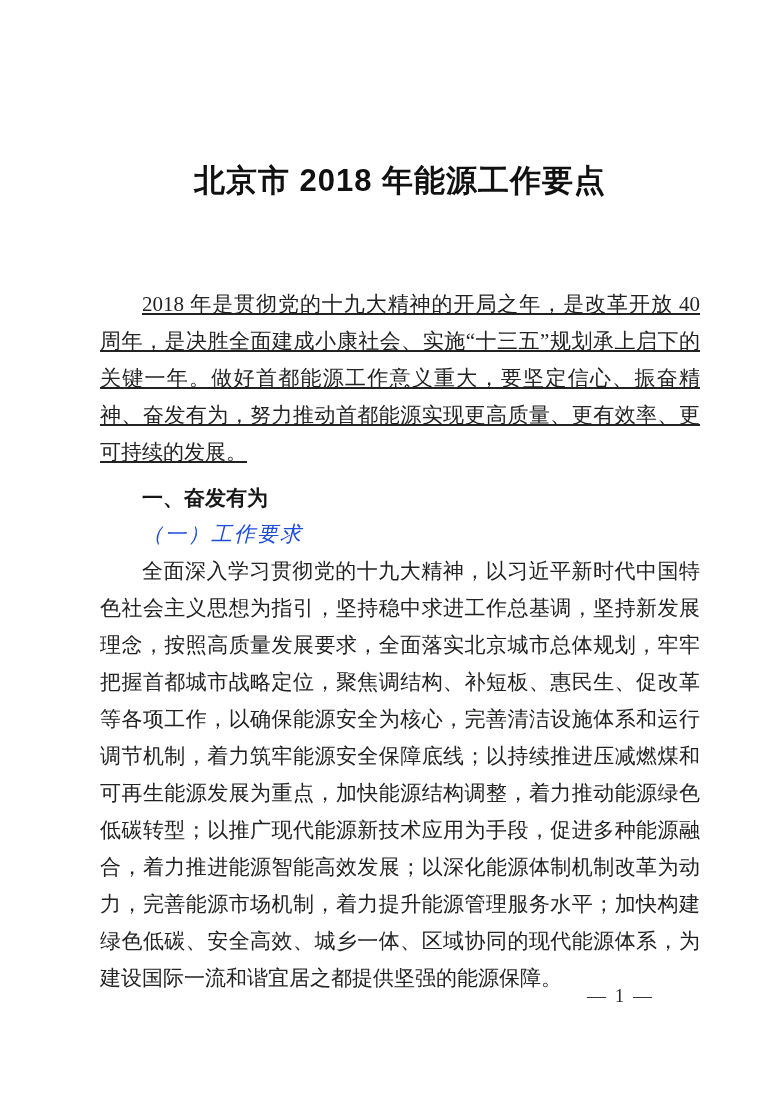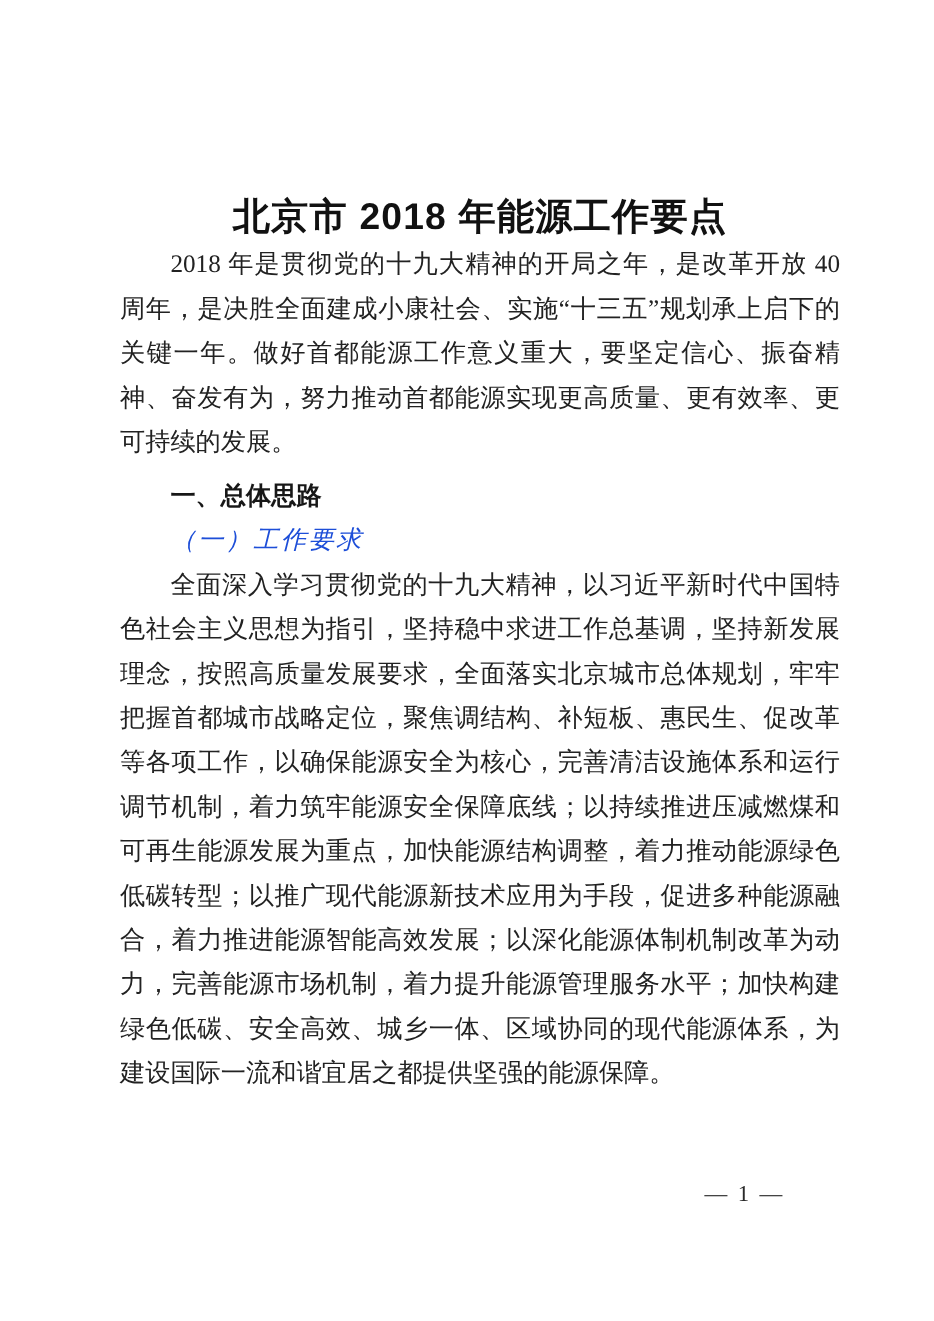--- a/index.html
+++ b/index.html
@@ -36,20 +36,22 @@
   .para {
     margin: 0;
     font-size: 21px;
     line-height: 37px;
     text-align: justify;
     text-justify: inter-ideograph;
     text-indent: 2em;
     color: #222222;
   }
   .para.intro {
+    margin-top: 84px;
+    text-decoration: underline;
   }
   .section-heading {
     margin: 8px 0 0 0;
     font-family: "Liberation Sans", "DejaVu Sans", sans-serif;
     font-weight: 700;
     font-size: 21px;
     line-height: 37px;
     text-indent: 2em;
     color: #171717;
   }
@@ -77,21 +79,21 @@
 </head>
 <body>
 
 <div class="page">
   <div class="content">
 
     <h1 class="doc-title">北京市 2018 年能源工作要点</h1>
 
     <p class="para intro">2018 年是贯彻党的十九大精神的开局之年，是改革开放 40 周年，是决胜全面建成小康社会、实施“十三五”规划承上启下的关键一年。做好首都能源工作意义重大，要坚定信心、振奋精神、奋发有为，努力推动首都能源实现更高质量、更有效率、更可持续的发展。</p>
 
-    <h2 class="section-heading">一、总体思路</h2>
+    <h2 class="section-heading">一、奋发有为</h2>
 
     <h3 class="subsection-heading">（一）工作要求</h3>
 
     <p class="para">全面深入学习贯彻党的十九大精神，以习近平新时代中国特色社会主义思想为指引，坚持稳中求进工作总基调，坚持新发展理念，按照高质量发展要求，全面落实北京城市总体规划，牢牢把握首都城市战略定位，聚焦调结构、补短板、惠民生、促改革等各项工作，以确保能源安全为核心，完善清洁设施体系和运行调节机制，着力筑牢能源安全保障底线；以持续推进压减燃煤和可再生能源发展为重点，加快能源结构调整，着力推动能源绿色低碳转型；以推广现代能源新技术应用为手段，促进多种能源融合，着力推进能源智能高效发展；以深化能源体制机制改革为动力，完善能源市场机制，着力提升能源管理服务水平；加快构建绿色低碳、安全高效、城乡一体、区域协同的现代能源体系，为建设国际一流和谐宜居之都提供坚强的能源保障。</p>
 
   </div>
 
   <div class="page-footer">— 1 —</div>
 </div>
 

